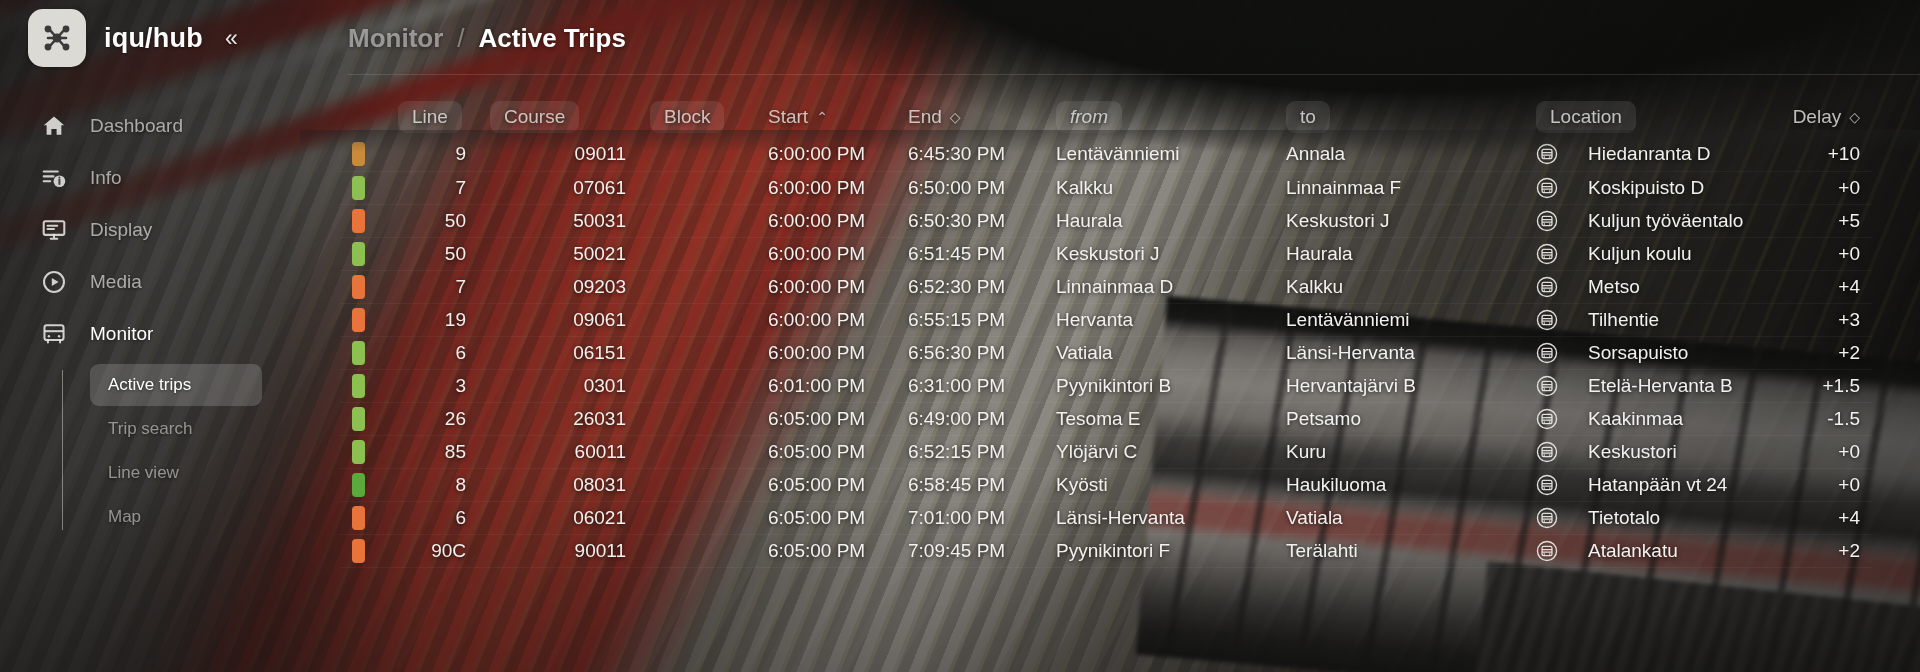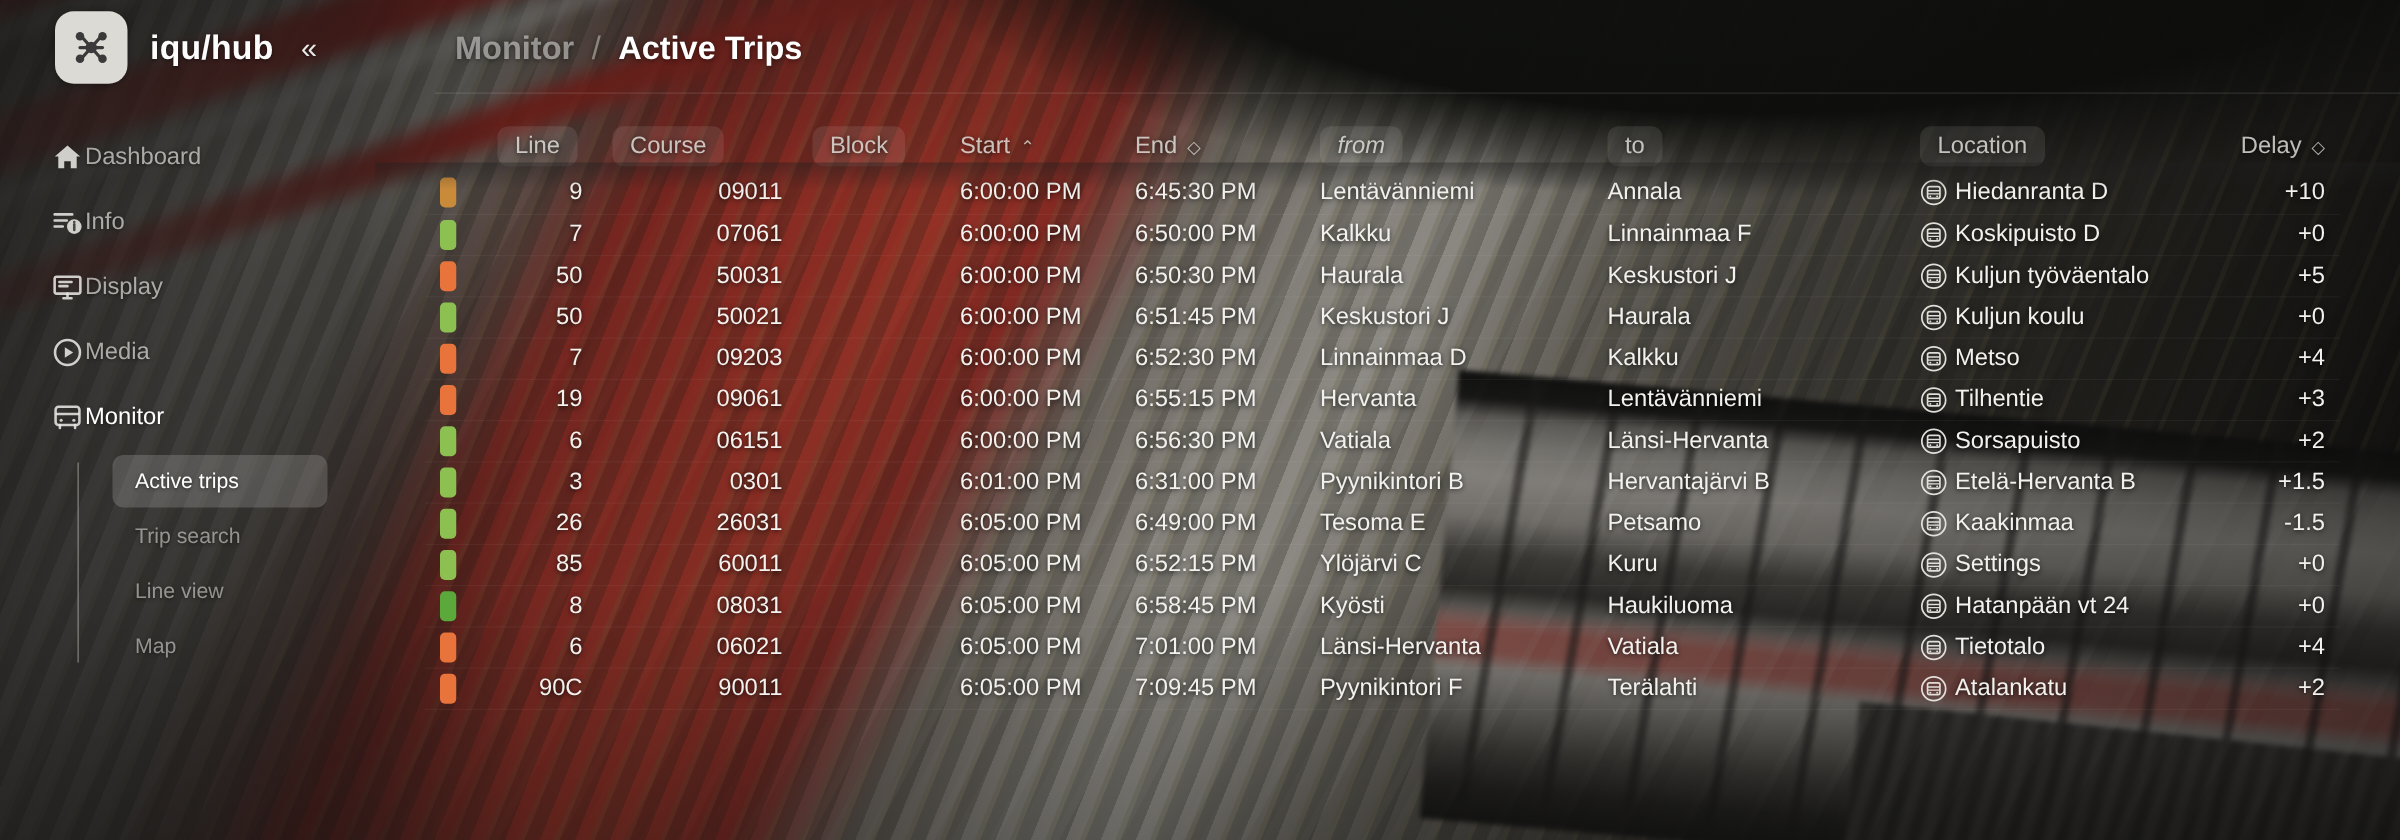--- a/index.html
+++ b/index.html
@@ -134,21 +134,21 @@
   }
   .bg-dark-tint {
     position: absolute; inset: 0;
     background:
       linear-gradient(90deg, rgba(18,18,18,0.78) 0px, rgba(20,20,20,0.62) 280px, rgba(22,22,22,0.30) 420px, rgba(24,24,24,0.16) 900px, rgba(18,18,18,0.30) 1400px, rgba(12,12,12,0.55) 1920px),
       linear-gradient(180deg, rgba(15,15,15,0.42) 0%, rgba(15,15,15,0.18) 25%, rgba(15,15,15,0.22) 70%, rgba(10,10,10,0.45) 100%);
   }
 
   
   .topbar {
-    position: absolute; top: 0; left: 16px; right: 0; height: 76px;
+    position: absolute; top: 0; left: 0; right: 0; height: 76px;
     z-index: 5;
     display: flex; align-items: center;
   }
   .brand {
     display: flex; align-items: center; gap: 18px;
     width: 280px; padding-left: 28px; flex: none;
   }
   .logo {
     width: 58px; height: 58px; border-radius: 15px;
     background: #dcdad4;
@@ -184,21 +184,21 @@
     z-index: 5;
   }
 
   
   .sidebar {
     position: absolute; top: 76px; left: 0; width: 300px; bottom: 0;
     z-index: 5;
     padding-top: 24px;
   }
   .nav-item {
-    display: flex; align-items: center; 
+    display: flex; align-items: center; gap: 22px;
     height: 52px; padding-left: 40px;
     color: rgba(222,222,218,.72);
     font-size: 19px;
     cursor: pointer;
     text-shadow: 0 1px 3px rgba(0,0,0,.5);
   }
   .nav-item.active { color: #ffffff; }
   .nav-ico {
     width: 28px; height: 28px;
     display: flex; align-items: center; justify-content: center;
@@ -299,21 +299,21 @@
   th.c-delay  { width: 110px; }
 
   .status-pill {
     display: inline-block;
     width: 13px; height: 24px;
     border-radius: 4px;
     vertical-align: middle;
   }
   .row-first td { color: rgba(242,241,238,.35); }
 
-  .loc-cell { display: flex; align-items: center; gap: 6px; }
+  .loc-cell { display: flex; align-items: center; gap: 30px; }
   .bus-ico { flex: none; width: 22px; height: 22px; opacity: .95; }
   .bus-ico svg { display: block; }
 
   .delay-pos { color: #e3642f; }
   .delay-ok  { color: #3fd06a; }
 
   .fade-top {
     position: absolute; left: 300px; right: 0; top: 130px; height: 22px;
     z-index: 6; pointer-events: none;
     background: linear-gradient(180deg, rgba(30,30,30,.40), rgba(30,30,30,0));
@@ -707,21 +707,21 @@
               <span class="loc-cell">
                 <span class="bus-ico">
                   <svg width="22" height="22" viewBox="0 0 24 24" fill="none">
                     <circle cx="12" cy="12" r="10.4" fill="none" stroke="#e9e8e4" stroke-width="1.5"></circle>
                     <rect x="6.6" y="6.9" width="10.8" height="10.2" rx="1.7" fill="none" stroke="#e9e8e4" stroke-width="1.45"></rect>
                     <path d="M6.6 10.4h10.8M6.6 13.2h10.8" stroke="#e9e8e4" stroke-width="1.3"></path>
                     <circle cx="9" cy="15.4" r=".85" fill="#e9e8e4"></circle>
                     <circle cx="15" cy="15.4" r=".85" fill="#e9e8e4"></circle>
                   </svg>
                 </span>
-                <span>Settings</span>
+                <span>Keskustori</span>
               </span>
             </td>
             <td class="c-delay delay-ok">+0</td>
           </tr>
           <tr class="table-row">
             <td class="c-status"><span class="status-pill" style="background: rgb(90, 169, 58);"></span></td>
             <td class="c-line">8</td>
             <td class="c-course">08031</td>
             <td class="c-block"></td>
             <td class="c-start">6:05:00 PM</td>

